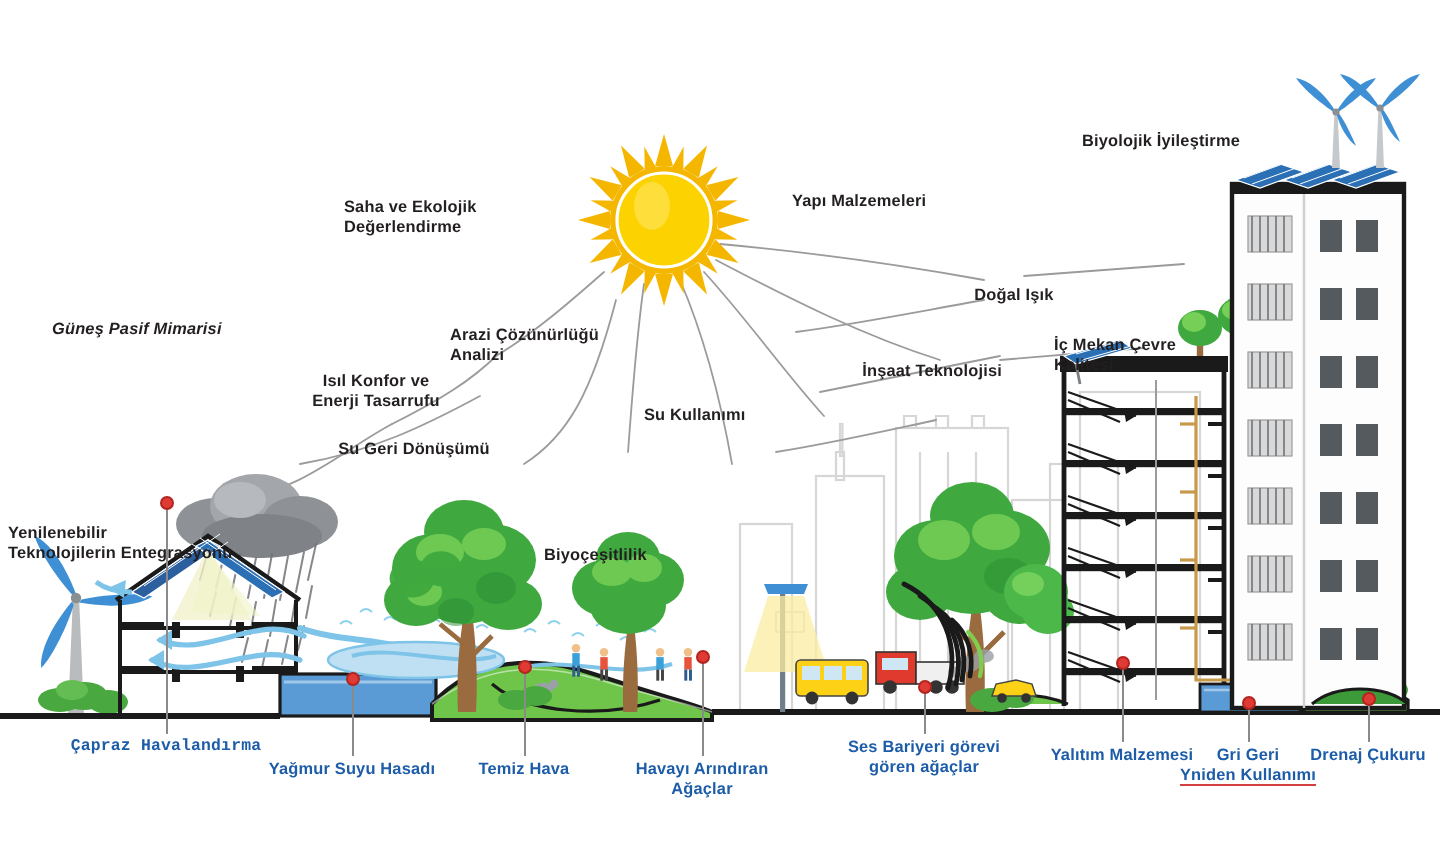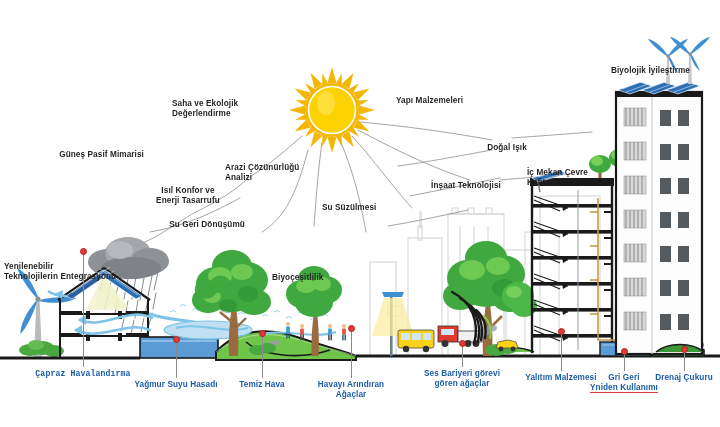--- a/index.html
+++ b/index.html
@@ -608,35 +608,35 @@
       <div class="dot" style="left: 459px; top: 340px;"></div>
       <div class="leader" style="left: 561px; top: 330px; height: 41px;"></div>
       <div class="dot" style="left: 558px; top: 328px;"></div>
       <div class="leader" style="left: 624px; top: 350px; height: 21px;"></div>
       <div class="dot" style="left: 621px; top: 348px;"></div>
       <div class="leader" style="left: 684px; top: 348px; height: 23px;"></div>
       <div class="dot" style="left: 681px; top: 346px;"></div>
     </div>
 
   <div id="top-labels">
-      <div class="lbl dark" style="left: 26px; top: 150px; width: 118px; text-align: right;">Güneş Pasif Mimarisi</div>
+      <div class="lbl dark" style="left: 26px; top: 160px; width: 118px; text-align: left; font-style: italic;">Güneş Pasif Mimarisi</div>
       <div class="lbl dark" style="left: 172px; top: 99px; width: 110px; text-align: left;">Saha ve Ekolojik
 Değerlendirme</div>
       <div class="lbl dark" style="left: 225px; top: 163px; width: 100px; text-align: left;">Arazi Çözünürlüğü
 Analizi</div>
       <div class="lbl dark" style="left: 138px; top: 186px; width: 100px; text-align: center;">Isıl Konfor ve
 Enerji Tasarrufu</div>
       <div class="lbl dark" style="left: 152px; top: 220px; width: 110px; text-align: center;">Su Geri Dönüşümü</div>
       <div class="lbl dark" style="left: 4px; top: 222px; width: 130px; text-align: left; margin-top: 40px;">Yenilenebilir
 Teknolojilerin Entegrasyonu</div>
-      <div class="lbl dark" style="left: 322px; top: 203px; width: 90px; text-align: left;">Su Süzülmesi</div>
+      <div class="lbl dark" style="left: 322px; top: 203px; width: 90px; text-align: left;">Su Kullanımı</div>
       <div class="lbl dark" style="left: 396px; top: 96px; width: 100px; text-align: left;">Yapı Malzemeleri</div>
       <div class="lbl dark" style="left: 440px; top: 143px; width: 70px; text-align: center; margin-left: 32px;">Doğal Işık</div>
       <div class="lbl dark" style="left: 401px; top: 181px; width: 100px; text-align: right;">İnşaat Teknolojisi</div>
-      <div class="lbl dark" style="left: 542px; top: 66px; width: 120px; text-align: right; padding-left: 28px;">Biyolojik İyileştirme</div>
+      <div class="lbl dark" style="left: 513px; top: 66px; width: 120px; text-align: left; padding-left: 28px;">Biyolojik İyileştirme</div>
       <div class="lbl dark" style="left: 527px; top: 124px; width: 100px; text-align: left; margin-top: 44px;">İç Mekan Çevre
 Kalitesi</div>
       <div class="lbl dark" style="left: 272px; top: 273px; width: 80px; text-align: left;">Biyoçeşitlilik</div>
     </div>
   <div id="bottom-labels">
       <div class="lbl blue" style="left: 23px; top: 369px; width: 120px; font-family: Liberation Mono, monospace;">Çapraz Havalandırma</div>
       <div class="lbl blue" style="left: 121px; top: 380px; width: 110px;">Yağmur Suyu Hasadı</div>
       <div class="lbl blue" style="left: 222px; top: 380px; width: 80px;">Temiz Hava</div>
       <div class="lbl blue" style="left: 306px; top: 380px; width: 90px;">Havayı Arındıran
 Ağaçlar</div>

